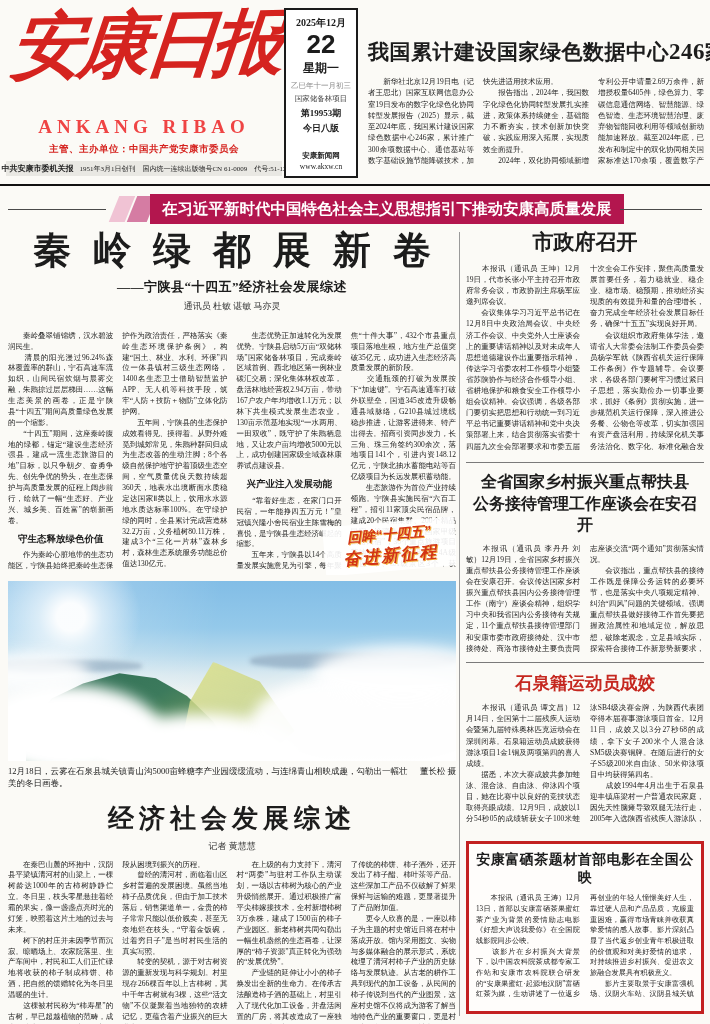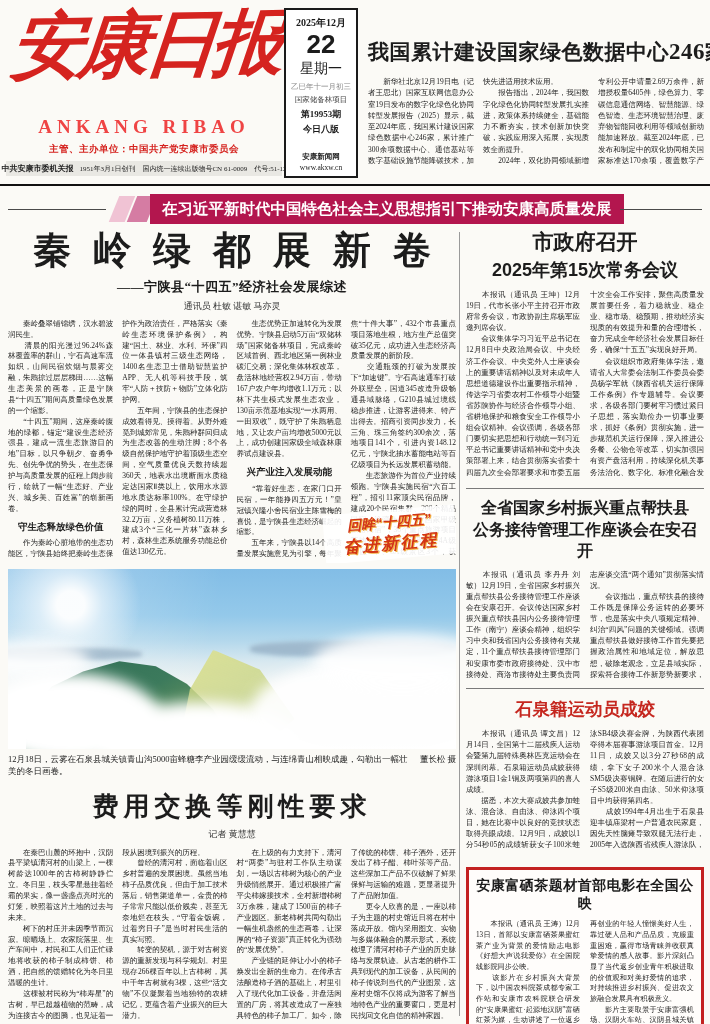--- a/index.html
+++ b/index.html
@@ -10,21 +10,21 @@
   #masthead { position:absolute; left:6px; top:4px; width:276px; }
   .calli { color:#d5231f; font-weight:900; font-style:italic; font-size:72px; line-height:1.15; letter-spacing:-5px; text-align:center; transform:skewX(-6deg) rotate(-1deg); height:112px; }
   .latin { color:#ef4444; font-weight:bold; font-size:19px; letter-spacing:5px; text-align:center; }
   .supervisor { color:#d5231f; font-size:9.5px; font-weight:bold; text-align:center; margin-top:5px; letter-spacing:0.5px; }
   .orgbar { background:#e9e8e3; margin-top:5px; padding:2px 2px; font-size:7px; color:#222; display:flex; gap:6px; justify-content:center; align-items:center; white-space:nowrap; }
   .orgbar .org { font-weight:bold; font-size:8px; }
 
   #datebox { position:absolute; left:284px; top:8px; width:74px; height:170px; border:2px solid #1a1a1a; background:#fff; text-align:center; padding-top:6px; }
   .db-ym { font-size:10px; font-weight:bold; }
   .db-day { font-size:26px; font-weight:bold; line-height:1.1; font-family:"Liberation Sans", sans-serif; }
-  .db-week { font-size:14px; font-weight:normal; margin-top:1px; }
+  .db-week { font-size:12px; font-weight:bold; margin-top:1px; }
   .db-lunar { font-size:7.5px; color:#8a8a8a; margin-top:4px; }
   .db-pub { font-size:7.5px; color:#444; margin-top:3px; }
   .db-issue { font-size:9px; font-weight:bold; margin-top:3px; }
   .db-pages { font-size:9px; font-weight:bold; margin-top:2px; }
   .db-site { font-size:7.5px; font-weight:bold; margin-top:16px; }
   .db-url { font-size:7.5px; margin-top:1px; }
 
   
   #topstory { position:absolute; left:368px; top:38px; width:336px; }
   .tophead { font-weight:900; font-size:21px; white-space:nowrap; font-family:"Liberation Sans", sans-serif; letter-spacing:0.5px; }
@@ -40,21 +40,21 @@
   .bline.r { right:0; width:82px; }
   .acc1 { position:absolute; left:106px; top:2px; width:16px; height:26px; background:#f0c3d4; transform:skewX(-22deg); }
   .acc2 { position:absolute; left:124px; top:2px; width:20px; height:26px; background:#d57ca3; transform:skewX(-22deg); }
   .bbar { position:absolute; left:142px; top:0; height:30px; background:#b3164e; color:#fff; font-weight:bold; font-size:15.5px; line-height:30px; padding:0 12px; white-space:nowrap; font-family:"Liberation Sans", sans-serif; }
 
   
   #leftcol { position:absolute; left:8px; top:230px; width:448px; }
   .mainhead { font-size:38px; line-height:1.1; font-weight:900; text-align:center; letter-spacing:22px; text-indent:22px; font-family:"Liberation Sans", sans-serif; }
   .subhead { text-align:center; font-size:13px; font-weight:bold; margin-top:6px; letter-spacing:0.5px; }
   .byline { text-align:center; font-size:9px; color:#333; margin-top:4px; }
-  .mainbody { margin-top:6px; column-count:4; column-gap:9px; font-size:7.5px; line-height:1.45; text-align:justify; height:244px; overflow:hidden; position:relative; }
+  .mainbody { margin-top:18px; column-count:4; column-gap:9px; font-size:7.5px; line-height:1.45; text-align:justify; height:244px; overflow:hidden; position:relative; }
   .mainbody p { white-space:pre-line; }
   .mainbody h4 { font-size:9.5px; text-align:center; margin:5px 0; font-family:"Liberation Sans", sans-serif; break-inside:avoid; }
   .badge { position:absolute; right:0; bottom:4px; width:132px; transform:rotate(-5deg); color:#d23415; font-style:italic; font-weight:900; text-shadow:1px 1px 0 #f3b13e; font-family:"Liberation Sans", sans-serif; background:rgba(255,255,255,0.9); text-align:center; padding:2px 0; }
   .badge .l1 { font-size:14px; }
   .badge .l2 { font-size:17px; letter-spacing:2px; }
 
   
   .photo { margin-top:6px; width:448px; height:180px; position:relative; overflow:hidden;
     background:
       radial-gradient(circle at 14% 20%, rgba(255,255,255,0.95) 0 14px, rgba(255,255,255,0.55) 32px, rgba(255,255,255,0) 70px),
@@ -176,41 +176,40 @@
     <div class="ph-cl c1"></div>
     <div class="ph-cl c2"></div>
     <div class="ph-cl c3"></div>
     <div class="ph-cl c4"></div>
   </div>
   <div class="caption">
     <span class="cap">12月18日，云雾在石泉县城关镇青山沟5000亩蜂糖李产业园缓缓流动，与连绵青山相映成趣，勾勒出一幅壮美的冬日画卷。</span>
     <span class="credit">董长松 摄</span>
   </div>
 
-  <div class="treehead">费用交换等刚性要求</div>
+  <div class="treehead">经济社会发展综述</div>
   <div class="byline2">记者 黄慧慧</div>
   <div class="treebody">　　在秦巴山麓的环抱中，汉阴县平梁镇清河村的山梁上，一棵树龄达1000年的古柿树静静伫立。冬日里，枝头零星悬挂着经霜的果实，像一盏盏点亮时光的灯笼，映照着这片土地的过去与未来。
 　　树下的村庄并未因季节而沉寂。晾晒场上、农家院落里、生产车间中，村民和工人们正忙碌地将收获的柿子制成柿饼、柿酒，把自然的馈赠转化为冬日里温暖的生计。
 　　这棵被村民称为“柿寿星”的古树，早已超越植物的范畴，成为连接古今的图腾，也见证着一段从困境到振兴的历程。
 　　曾经的清河村，面临着山区乡村普遍的发展困境。虽然当地柿子品质优良，但由于加工技术落后，销售渠道单一，金贵的柿子常常只能以低价贱卖，甚至无奈地烂在枝头，“守着金饭碗，过着穷日子”是当时村民生活的真实写照。
 　　转变的契机，源于对古树资源的重新发现与科学规划。村里现存266棵百年以上古柿树，其中千年古树就有3棵，这些“活文物”不仅凝聚着当地独特的农耕记忆，更蕴含着产业振兴的巨大潜力。
 　　在上级的有力支持下，清河村“两委”与驻村工作队主动谋划，一场以古柿树为核心的产业升级悄然展开。通过积极推广富平尖柿嫁接技术，全村新增柿树3万余株，建成了1500亩的柿子产业园区。新老柿树共同勾勒出一幅生机盎然的生态画卷，让深厚的“柿子资源”真正转化为强劲的“发展优势”。
 　　产业链的延伸让小小的柿子焕发出全新的生命力。在传承古法酿造柿子酒的基础上，村里引入了现代化加工设备，并盘活闲置的厂房，将其改造成了一座独具特色的柿子加工厂。如今，除了传统的柿饼、柿子酒外，还开发出了柿子醋、柿叶茶等产品。这些深加工产品不仅破解了鲜果保鲜与运输的难题，更显著提升了产品附加值。
 　　更令人欣喜的是，一座以柿子为主题的村史馆近日将在村中落成开放。馆内采用图文、实物与多媒体融合的展示形式，系统梳理了清河村柿子产业的历史脉络与发展轨迹。从古老的耕作工具到现代的加工设备，从民间的柿子传说到当代的产业图景，这座村史馆不仅将成为游客了解当地特色产业的重要窗口，更是村民找回文化自信的精神家园。
 　　文旅融合为古柿树赋予了崭新的时代生命力。那棵千年“柿寿星”已成为“清河花谷 千年柿树”的亮丽名片，村里围绕古树群修建了生态步道、休憩设施，开发出“春赏花、夏乘凉、秋摘果、冬品酒”的全季节旅游体验。游客们在这里不仅能触摸古树的沧桑，还能亲身体验柿子酒的酿造过程，感受民谣里描绘的乡土风情。
 　　这些变化实实在在惠及村民。去年，清河村接待游客超2万人次，一些村民率先尝鲜，办起了农家乐与民宿，实现了在“家门口”增收致富。古树下留影的游客，农家乐中的柿子家宴，民宿里的宁静夜晚，这些由村民们自发探索的美好图景，正是乡村振兴最生动的写照。
 　　将视野放得更宽更远，不难发现古树的保护与乡村治理正携手共进，形成了一种良性循环。汉阴县创新推出“一树一牌、一树一码”数字化管理平台，将古树名木的保护经费纳入财政预算，从而实现了对古树名木的科学精准保护。与此同时，清河村巧借“柿文化”之力，修缮风貌，扮靓民居，通过绘制柿子彩绘、悬挂柿子灯笼赋能人居环境整治，并大力发展庭院经济，打造“五美庭院”，倡导“柿事谦和·和美万家”的新民风，逐步形成了“一户一景、一院一韵”的乡村风貌与淳朴和谐的乡风民俗。
 　　如今，古柿树的使命已超越个体的生存意义。它连接传统与现代，平衡生态与产业，引领村民从“靠山吃山”走向“依山致富”。正如驻村工作队员罗恩田所说：“古树是我们最宝贵的财富。保护好它们，让它们继续见证村庄发展，带动共同富裕，是我们最大的心愿。”</div>
 </div>
 
 <div id="vrule"></div>
 
 <div id="rightcol">
   <div class="a1h1">市政府召开</div>
-  <div class="a1h2">2025年第15次常务会议</div>
   <div class="rbody h192">　　本报讯（通讯员 王坤）12月19日，代市长张小平主持召开市政府常务会议，市政协副主席杨军应邀列席会议。
 　　会议集体学习习近平总书记在12月8日中央政治局会议、中央经济工作会议、中央党外人士座谈会上的重要讲话精神以及对未成年人思想道德建设作出重要指示精神，传达学习省委农村工作领导小组暨省苏陕协作与经济合作领导小组、省耕地保护和粮食安全工作领导小组会议精神。会议强调，各级各部门要切实把思想和行动统一到习近平总书记重要讲话精神和党中央决策部署上来，结合贯彻落实省委十四届九次全会部署要求和市委五届十次全会工作安排，聚焦高质量发展首要任务，着力稳就业、稳企业、稳市场、稳预期，推动经济实现质的有效提升和量的合理增长，奋力完成全年经济社会发展目标任务，确保“十五五”实现良好开局。
 　　会议组织市政府集体学法，邀请省人大常委会法制工作委员会委员杨学军就《陕西省机关运行保障工作条例》作专题辅导。会议要求，各级各部门要树牢习惯过紧日子思想，落实勤俭办一切事业要求，抓好《条例》贯彻实施，进一步规范机关运行保障，深入推进公务餐、公物仓等改革，切实加强国有资产盘活利用，持续深化机关事务法治化、数字化、标准化融合发展，着力促进节约型机关和效能型政府建设。
 　　会议研究部署未成年人保护、机动车停车管理、居家养老服务等工作。强调要持续加强未成年人思想道德建设，健全学校家庭社会协同育人机制，扎实开展打击侵害未成年人犯罪专项行动，为未成年人健康成长营造良好环境。要聚焦解决停车供需矛盾，深入挖掘城镇公共空间潜力，科学合理配置停车资源，严格规范经营管理和停车秩序，更好满足群众合理停车需求。要积极应对人口老龄化，坚持以居家老年人服务需求为导向，充分激发政府、市场、社会、家庭等多元主体的积极性，不断优化资源配置，配套完善服务供给体系，促进养老服务高质量发展。会议还研究了其他事项。</div>
 
   <div class="rule"></div>
 
   <div class="a2h">全省国家乡村振兴重点帮扶县</div>
   <div class="a2h">公务接待管理工作座谈会在安召开</div>
   <div class="rbody h112">　　本报讯（通讯员 李丹丹 刘敏）12月19日，全省国家乡村振兴重点帮扶县公务接待管理工作座谈会在安康召开。会议传达国家乡村振兴重点帮扶县国内公务接待管理工作（南宁）座谈会精神，组织学习中央和我省国内公务接待有关规定，11个重点帮扶县接待管理部门和安康市委市政府接待处、汉中市接待处、商洛市接待处主要负责同志座谈交流“两个通知”贯彻落实情况。

